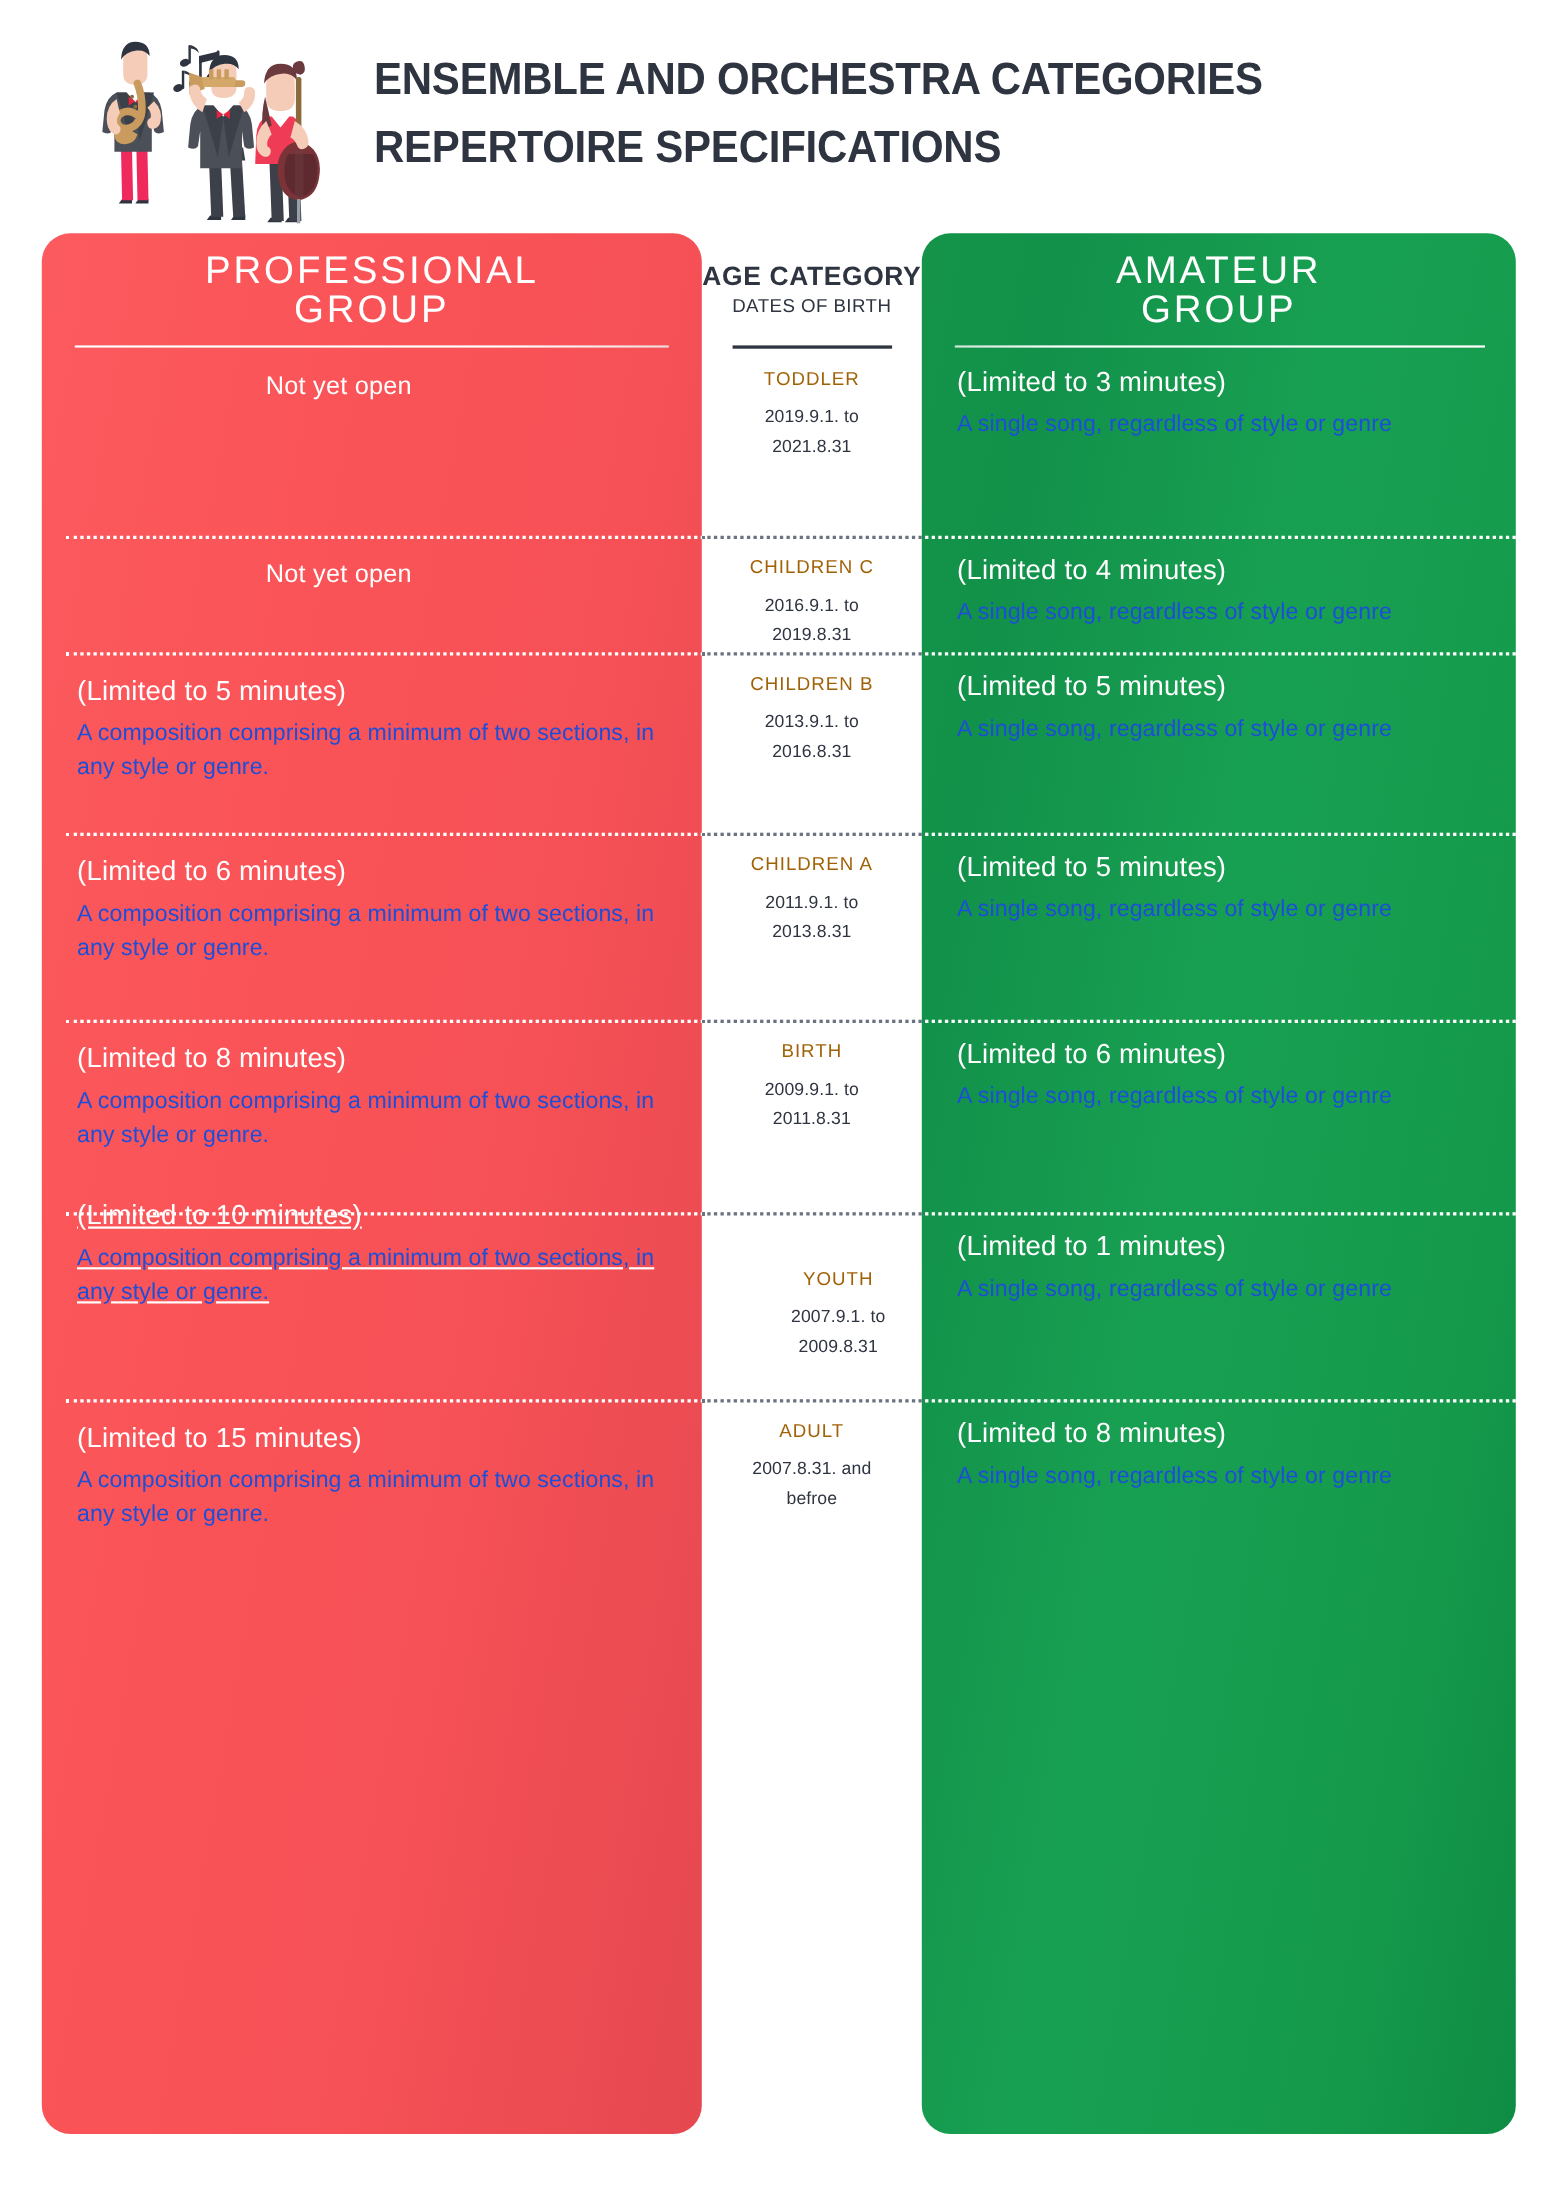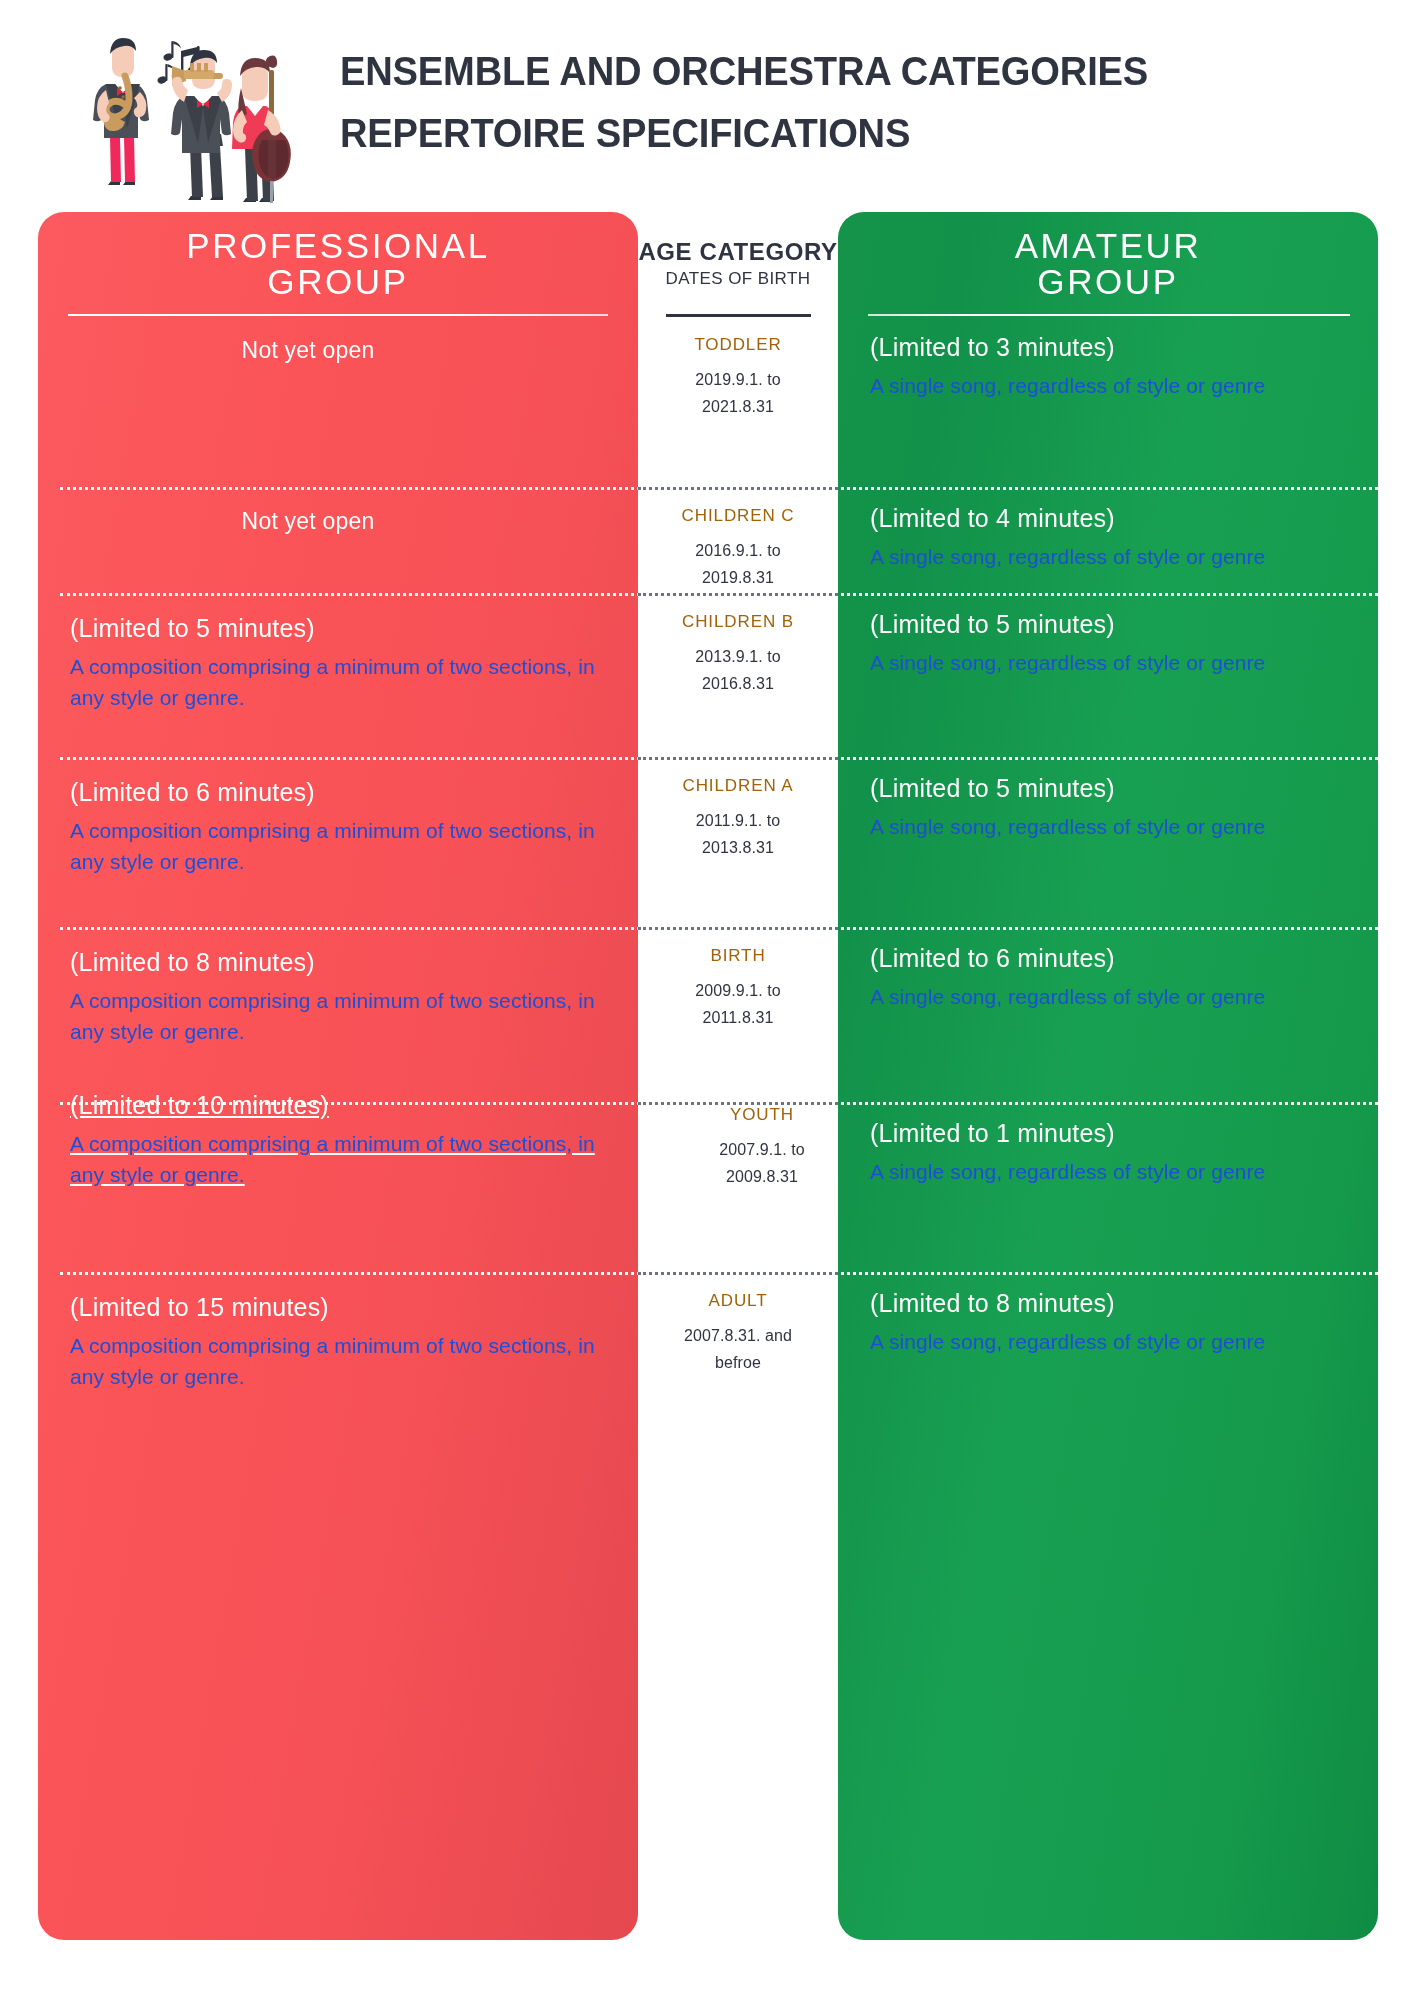--- a/index.html
+++ b/index.html
@@ -432,21 +432,21 @@
           <div class="limit">(Limited to 6 minutes)</div>
           <div class="desc">A single song, regardless of style or genre</div>
         </div>
         <div class="sep" style="top: 890px;">
           <div class="seg-mid"></div>
         </div>
         <div class="cell cell-red col-red" style="top: 876px; text-decoration: underline;">
           <div class="limit">(Limited to 10 minutes)</div>
           <div class="desc">A composition comprising a minimum of two sections, in any style or genre.</div>
         </div>
-        <div class="cell cell-mid col-mid" style="top: 888px; padding-left: 48px;">
+        <div class="cell cell-mid col-mid" style="top: 936px; padding-left: 48px;">
           <div class="cat-name">YOUTH</div>
           <div class="cat-dates">2007.9.1. to<br>2009.8.31</div>
         </div>
         <div class="cell cell-green col-green" style="top: 904px;">
           <div class="limit">(Limited to 1 minutes)</div>
           <div class="desc">A single song, regardless of style or genre</div>
         </div>
         <div class="sep" style="top: 1060px;">
           <div class="seg-mid"></div>
         </div>

